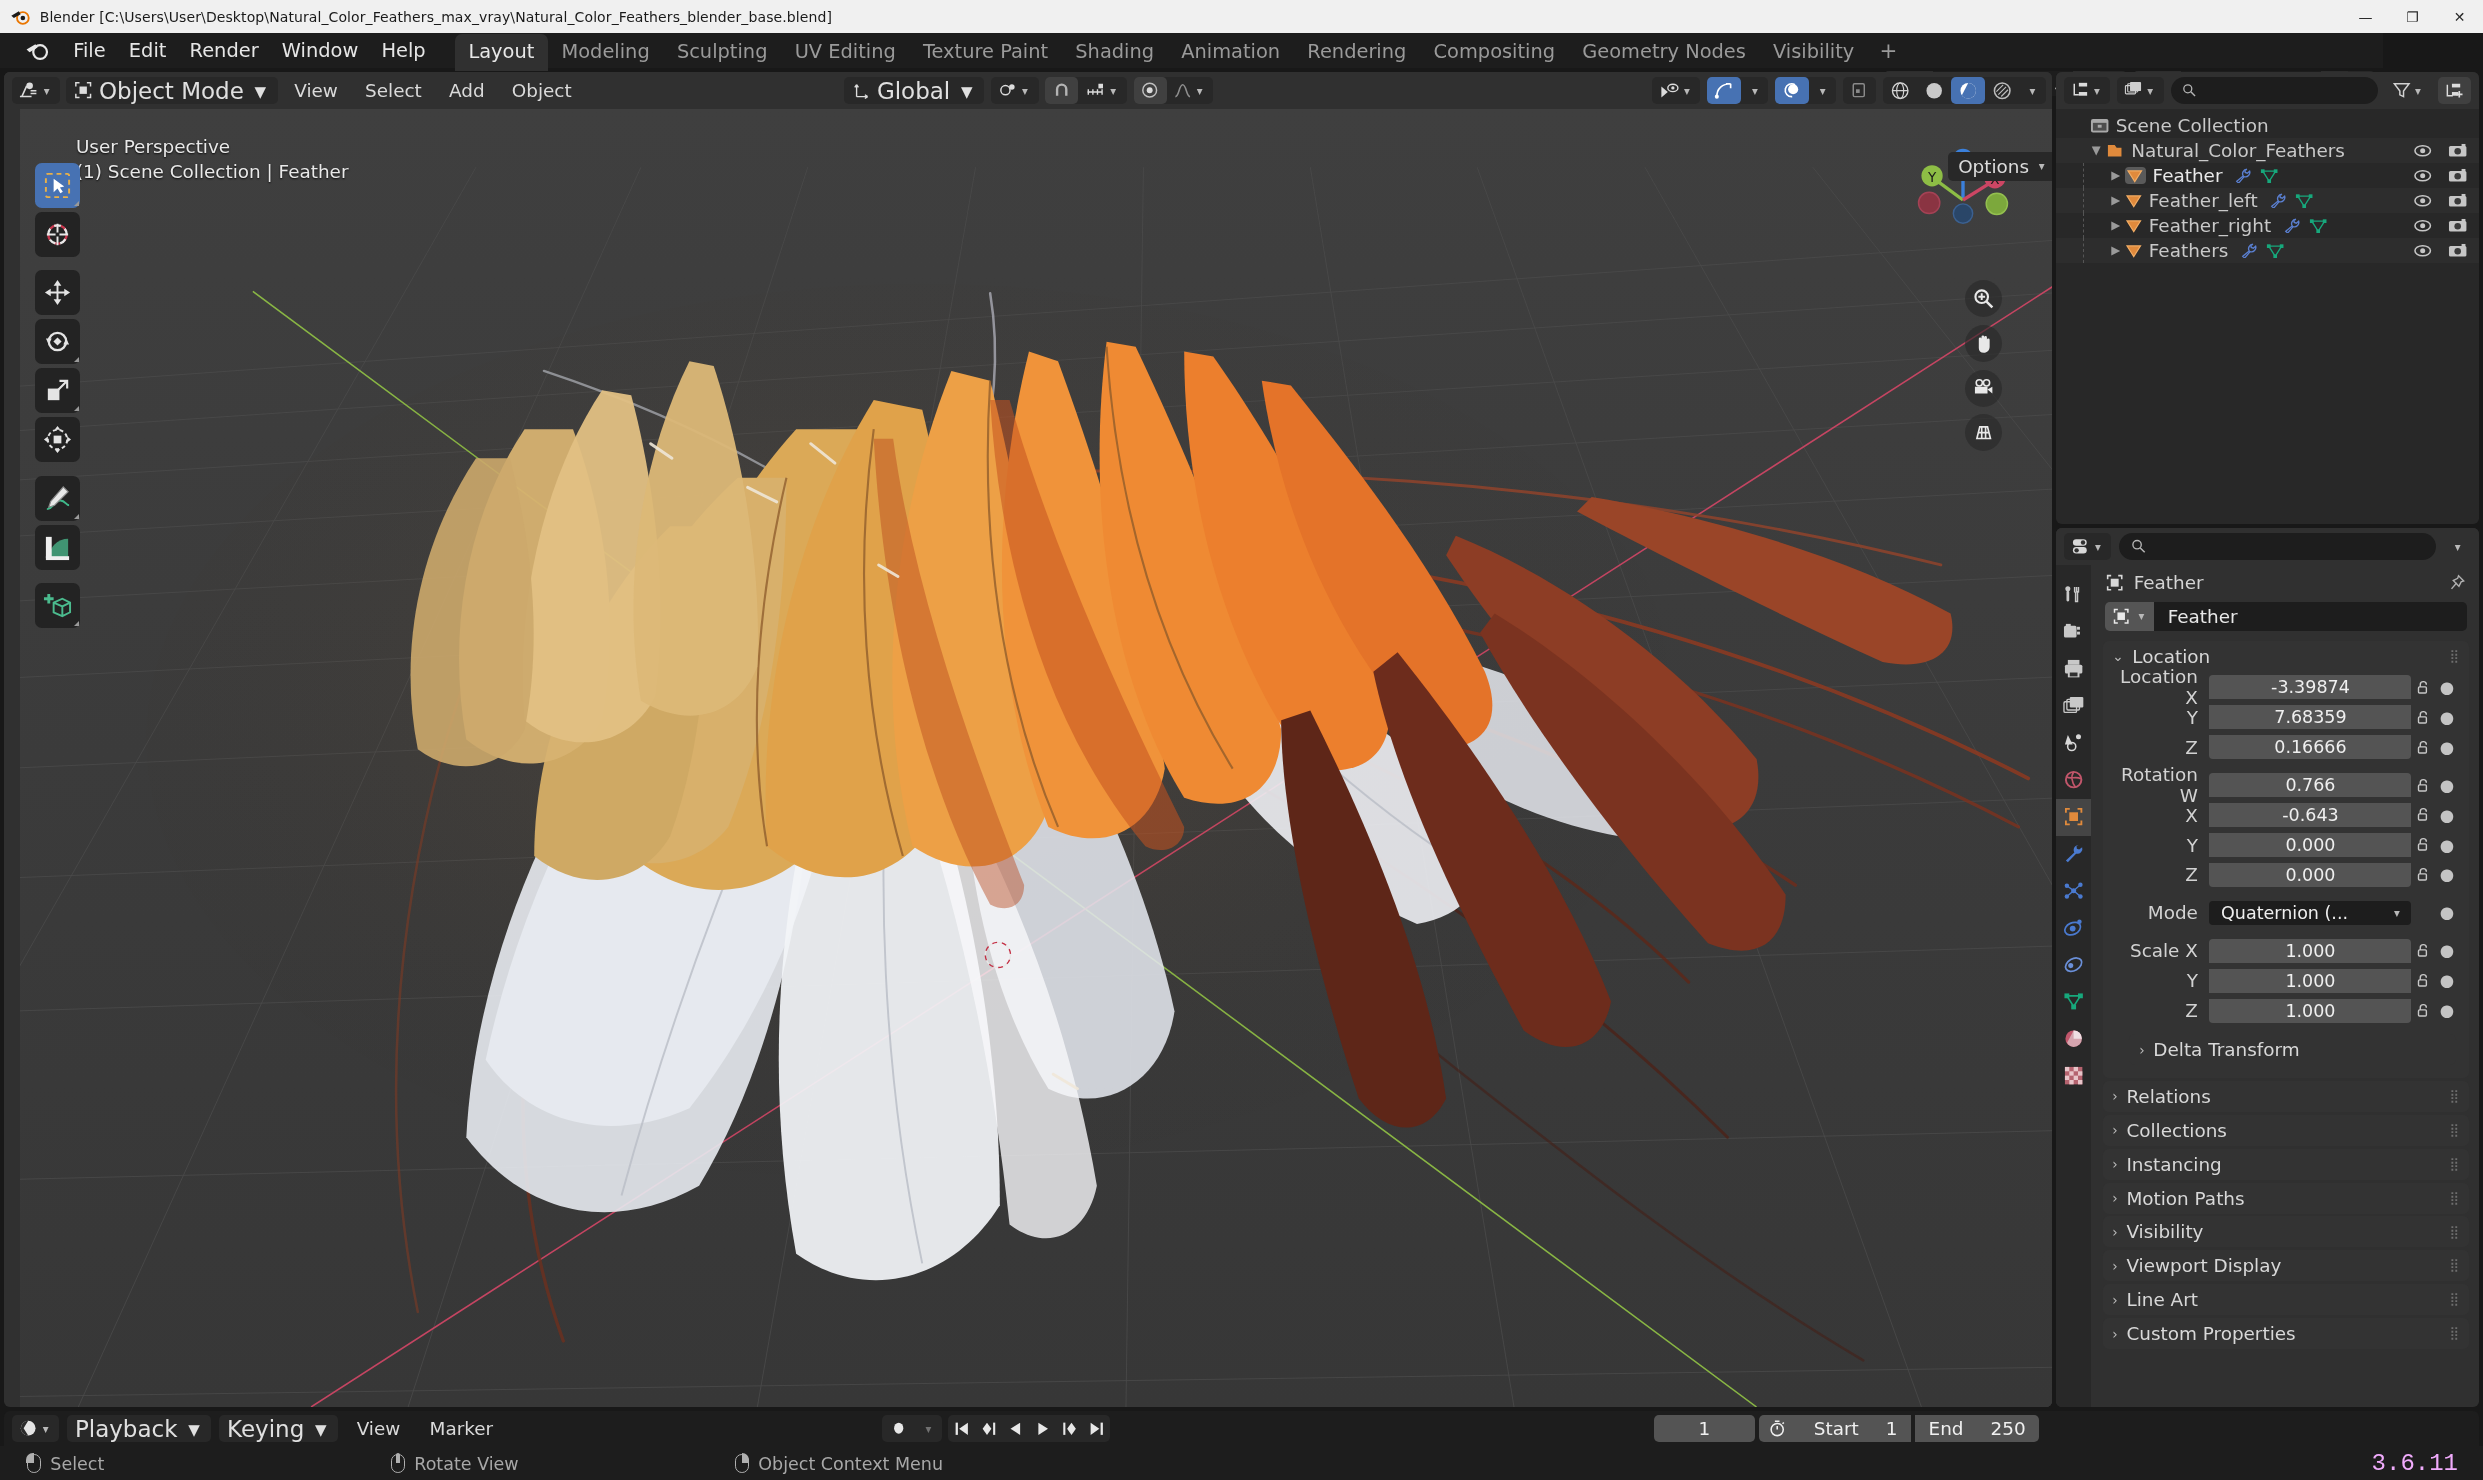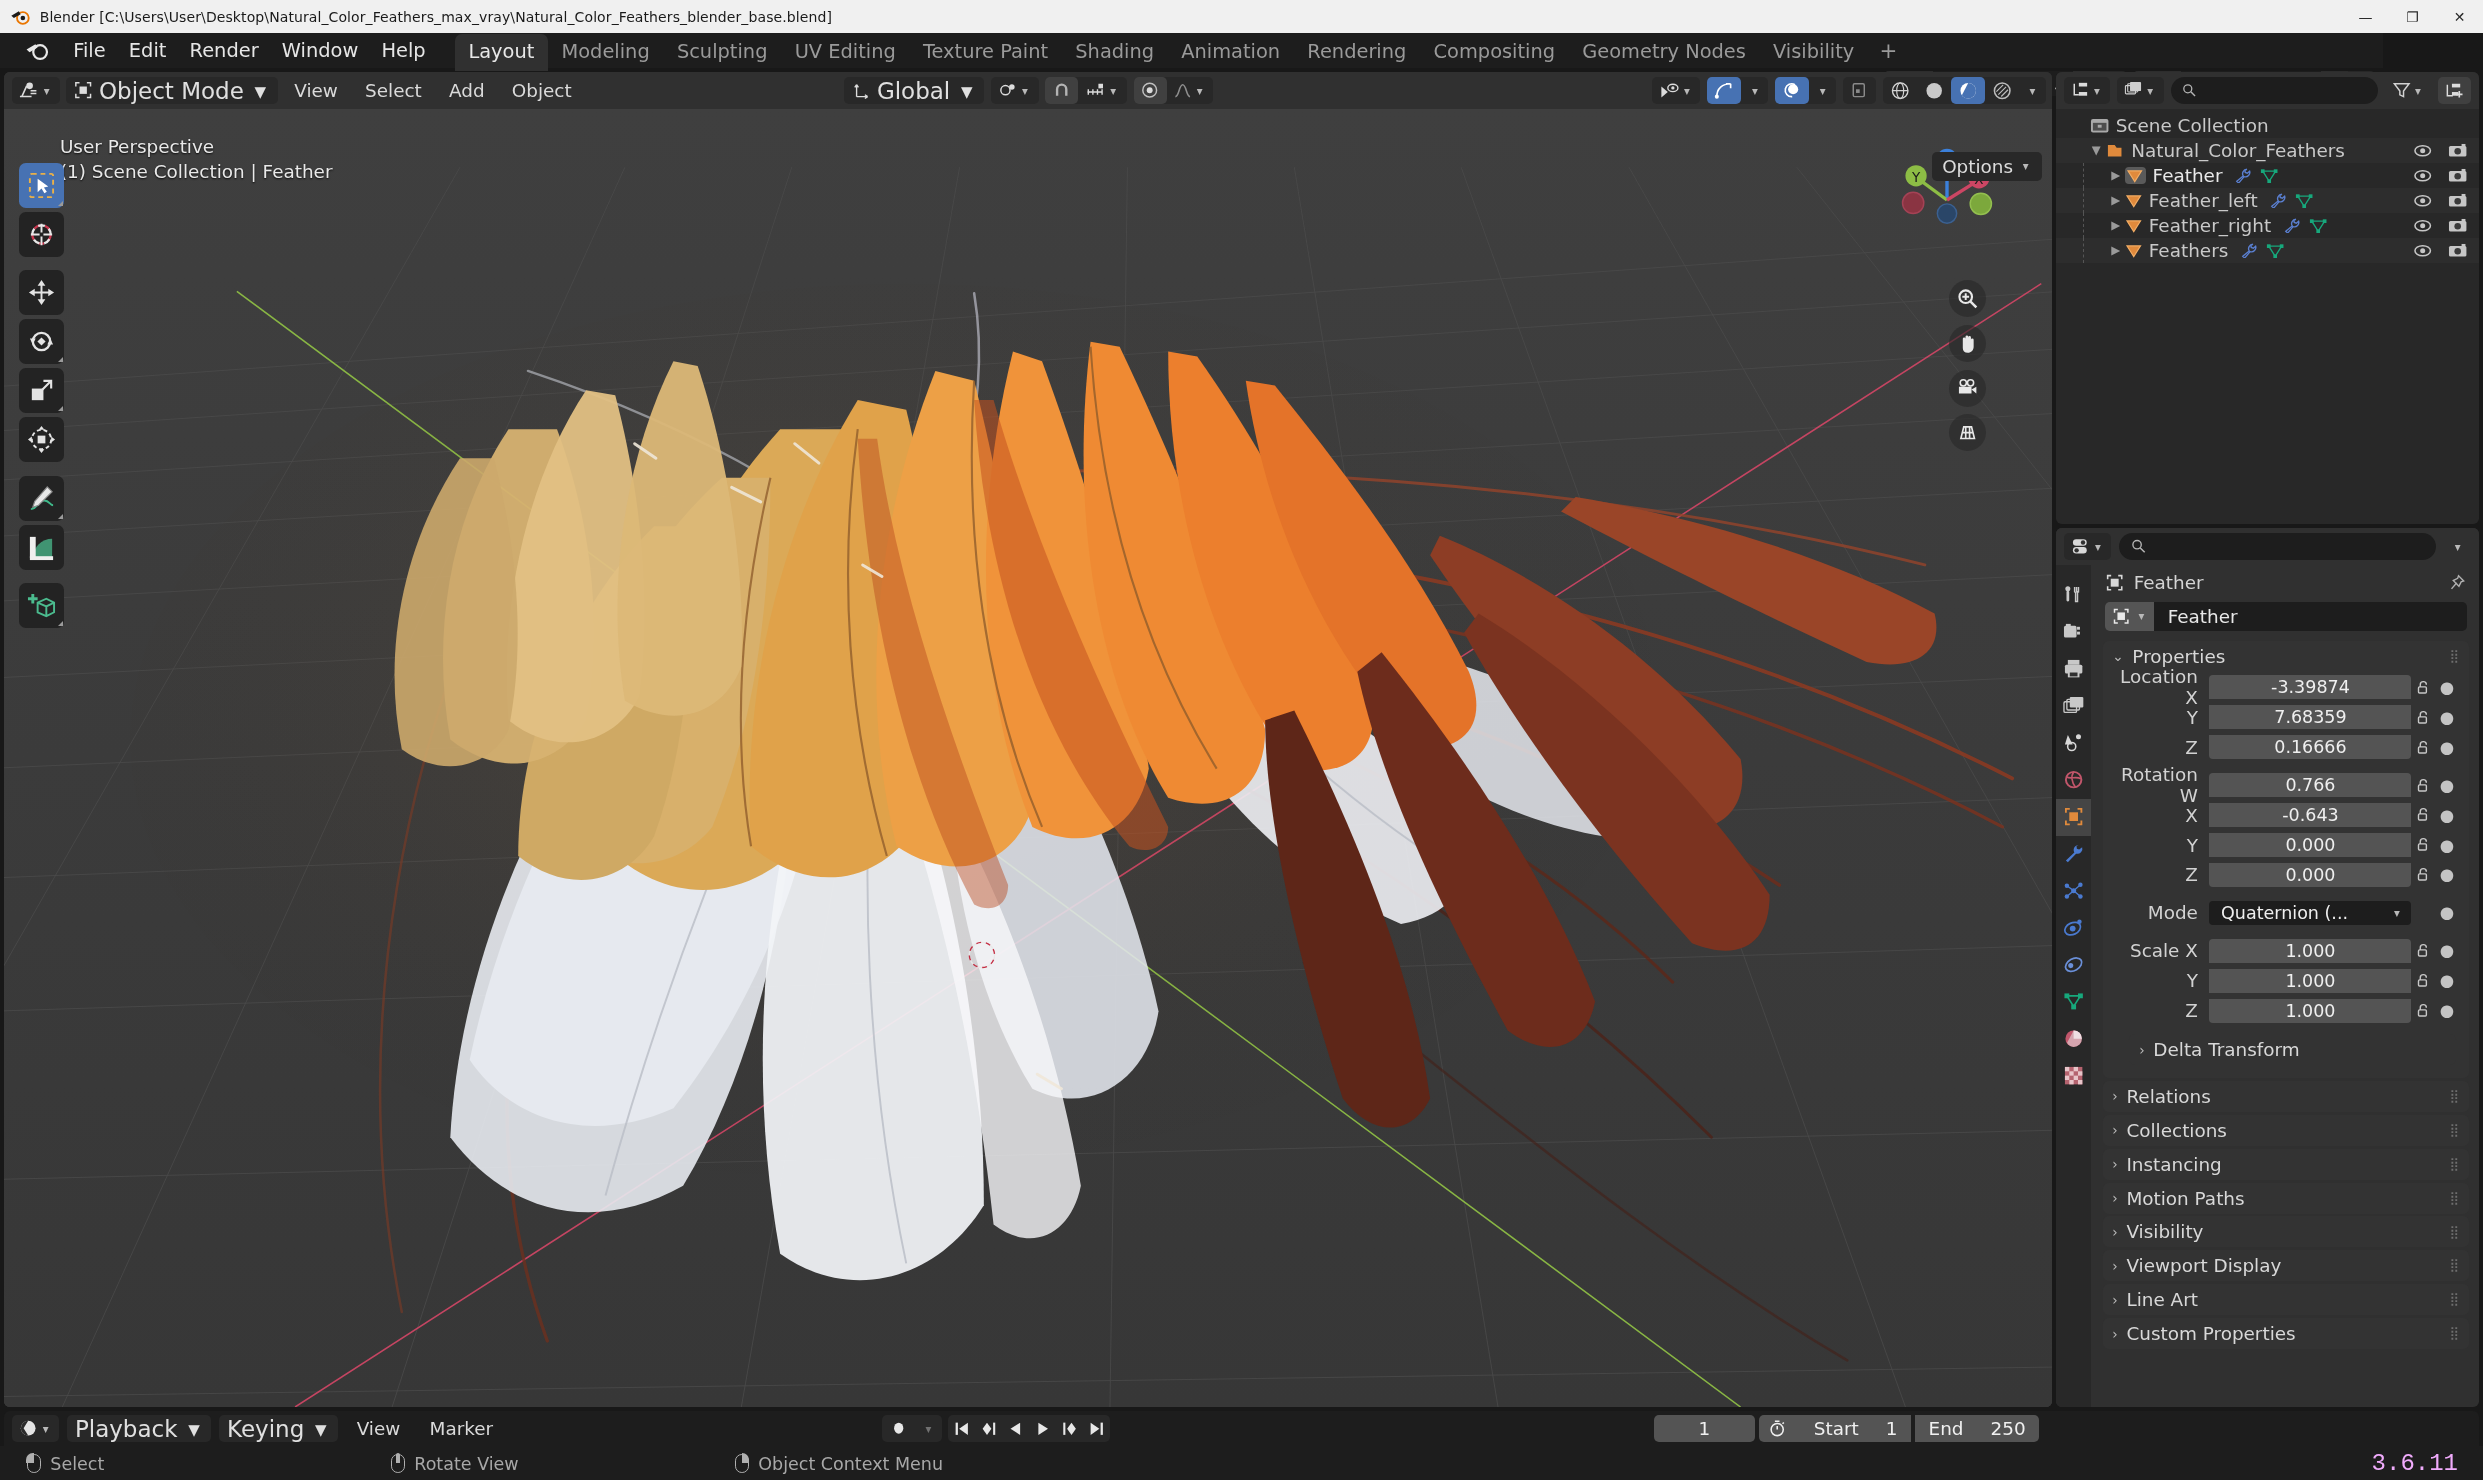--- a/index.html
+++ b/index.html
@@ -64,21 +64,21 @@
   .ib { display:flex; align-items:center; justify-content:center; height:27px; padding:0 6.8px; }
   .ib.sel { background:#4772b3; border-radius:4.9px; }
   .ib.on { background:#404040; border-radius:4.9px; }
   .mode-box { display:flex; align-items:center; height:27px; background:#282828; border-radius:4.9px; padding:0 7.8px; gap:6.8px; }
   .mode-box span { font-size:23px; color:#e0e0e0; }
   .vh-menu { font-size:18.4px; color:#dadada; padding:2.9px 10.7px; border-radius:3.9px; }
   .caret { font-size:11.6px; color:#b9b9b9; padding:0 3.9px; }
   .vp-header-mid { position:absolute; left:840px; top:0; height:37px; display:flex; align-items:center; gap:6.8px; }
   .vp-header-right { position:absolute; right:5.8px; top:0; height:37px; display:flex; align-items:center; gap:6.8px; }
 
-  .vp-canvas { position:absolute; left:0; top:37px; width:100%; height:1298px; overflow:hidden;
+  .vp-canvas { position:absolute; left:16px; top:37px; width:100%; height:1298px; overflow:hidden;
                background:#3b3b3b; }
   .grid-svg { position:absolute; left:0; top:0; }
 
   .vp-overlay-text { position:absolute; left:56px; top:25px; font-size:18.4px; color:#e9e9e9;
                      line-height:25px; text-shadow:0 1px 1.9px rgba(0,0,0,.85); z-index:4; }
 
   .options-btn { position:absolute; right:9.7px; top:43px; z-index:7; display:flex; align-items:center;
                  gap:5.8px; background:#282828; border-radius:4.9px; padding:3.9px 9.7px; font-size:18.4px; color:#dcdcdc; }
 
   
@@ -1025,21 +1025,21 @@
               <rect x="6.5" y="6.5" width="9" height="9" fill="#eaeaea"></rect>
             </svg>
           <span class="caret">▾</span>
         </span>
         <span class="nf-input">Feather</span>
       </div>
 
       <div class="panel">
         <div class="panel-head">
           <span style="font-size:13.6px;color:#bbb">⌄</span>
-          <span>Properties</span>
+          <span>Location</span>
           <span class="grip">⣿</span>
         </div>
         <div class="panel-body">
 
           <div class="prop-row">
             <div class="prop-label">Location X</div>
             <div class="prop-value first">-3.39874</div>
             <div class="prop-lock">
               <svg width="17.5" height="17.5" viewBox="0 0 20 20">
                   <path d="M6 9 V6.5 a3.5 3.5 0 0 1 7 0" fill="none" stroke="#c8c8c8" stroke-width="1.6"></path>

